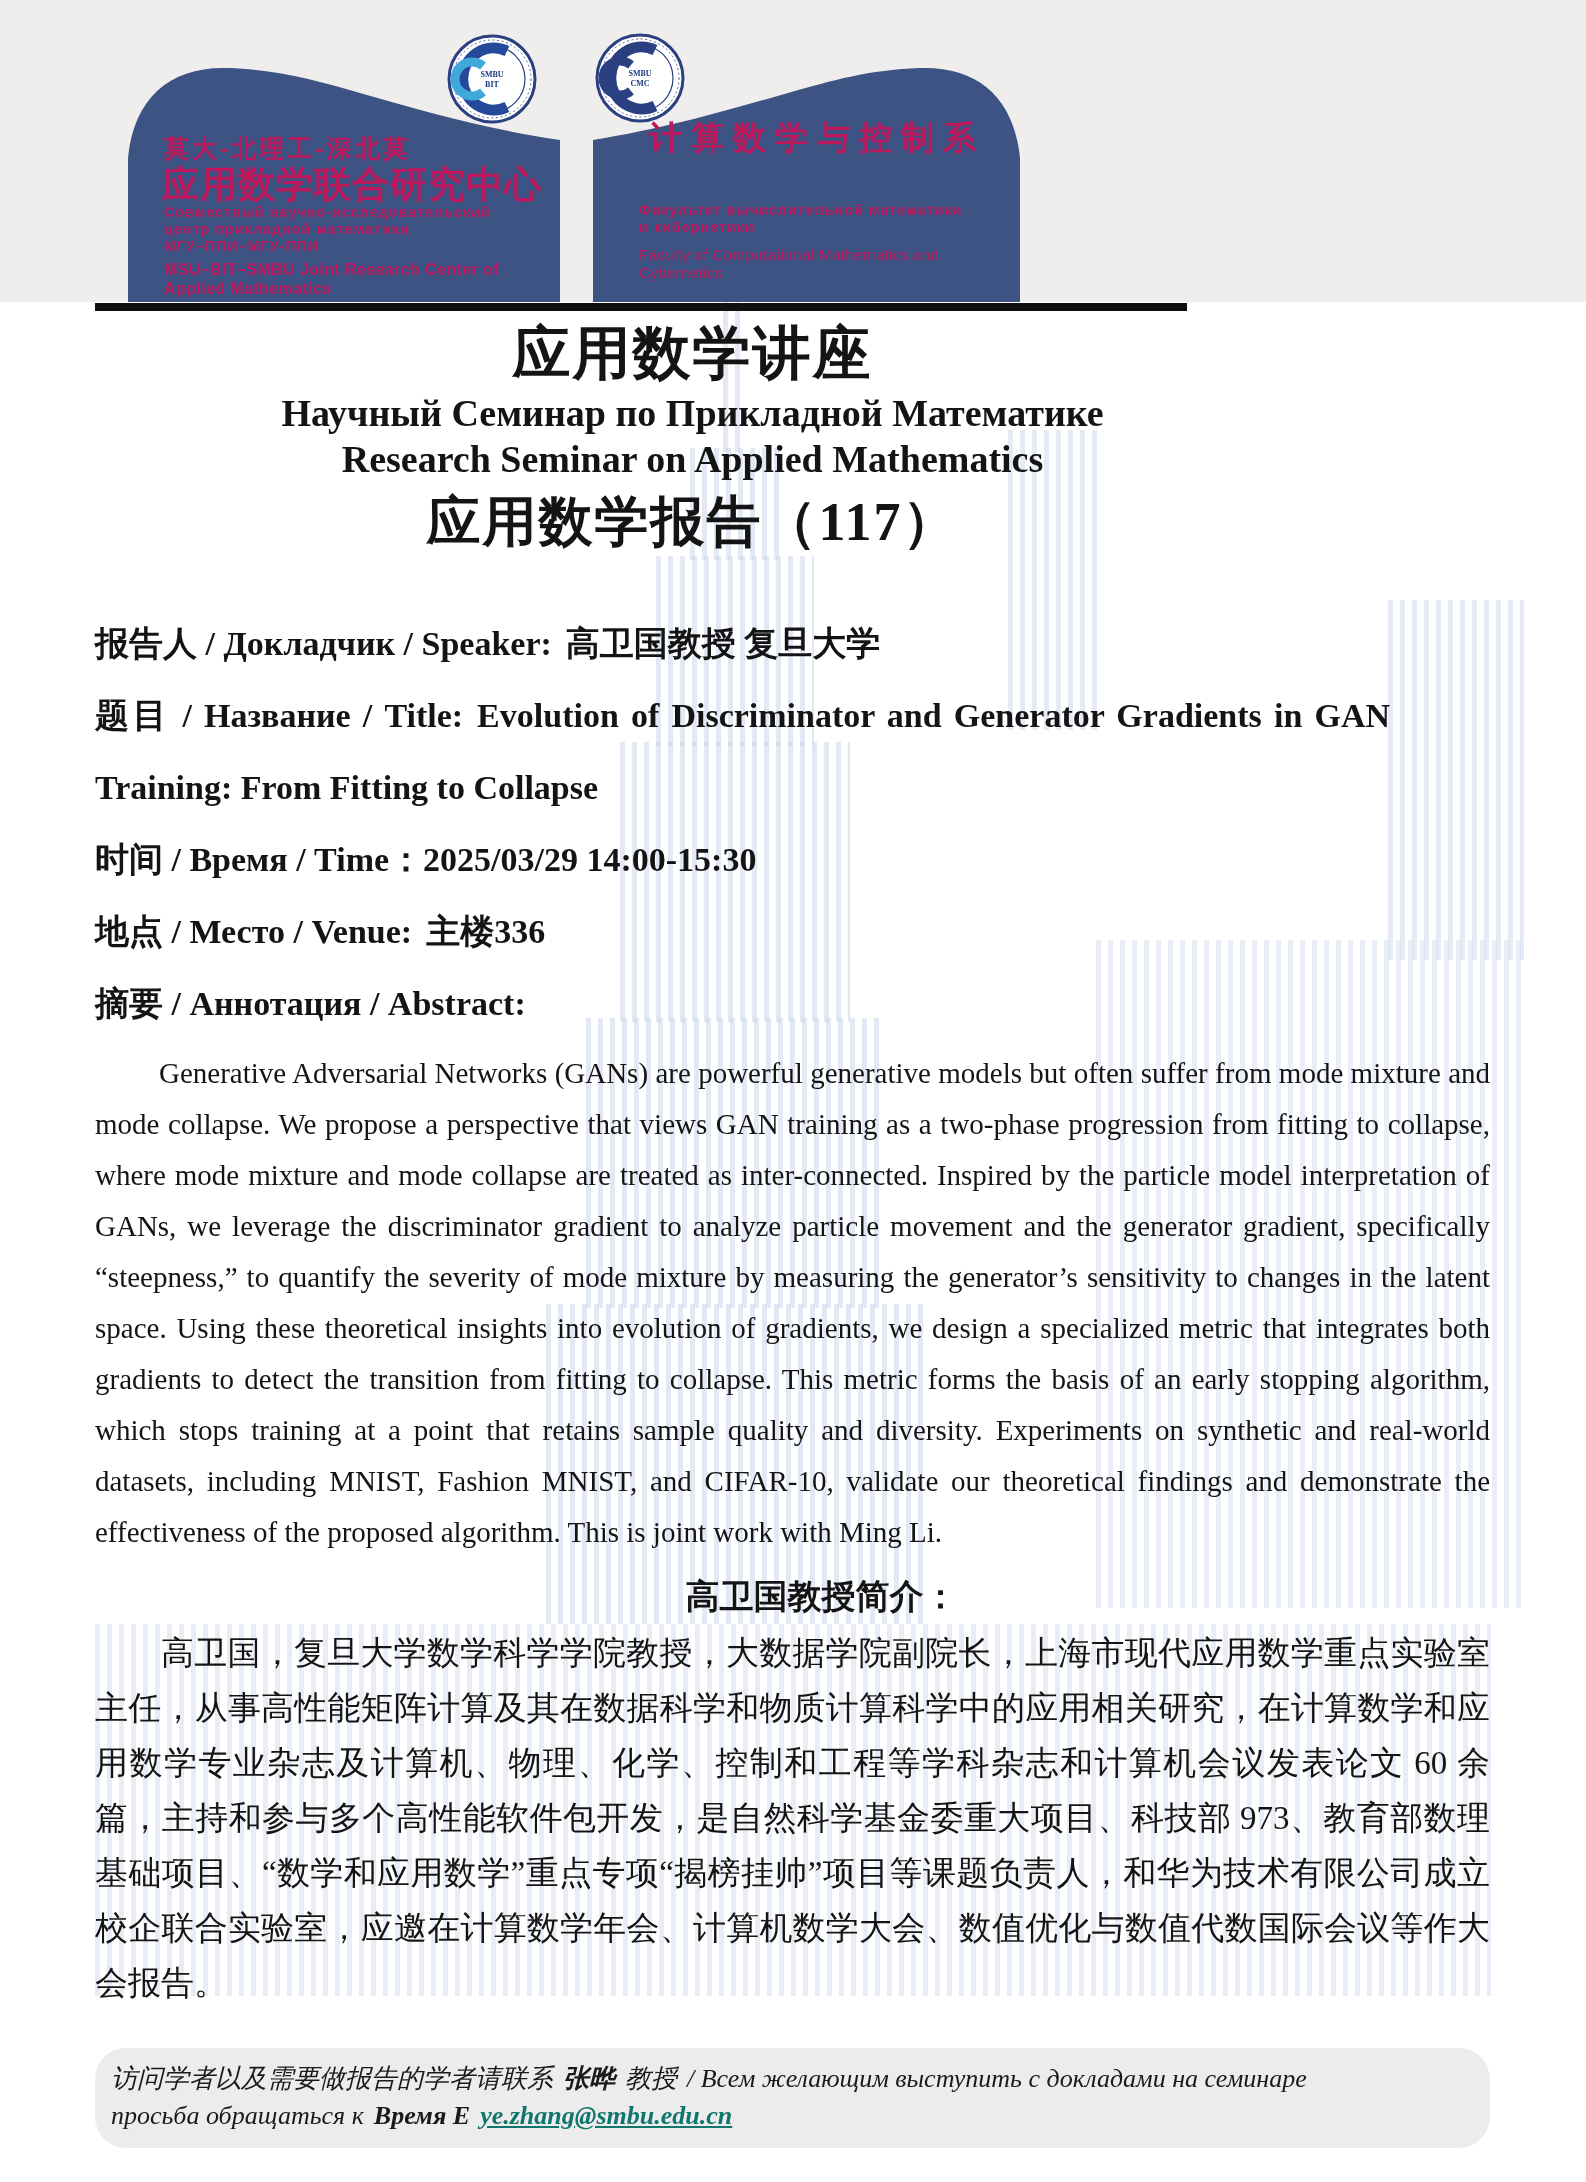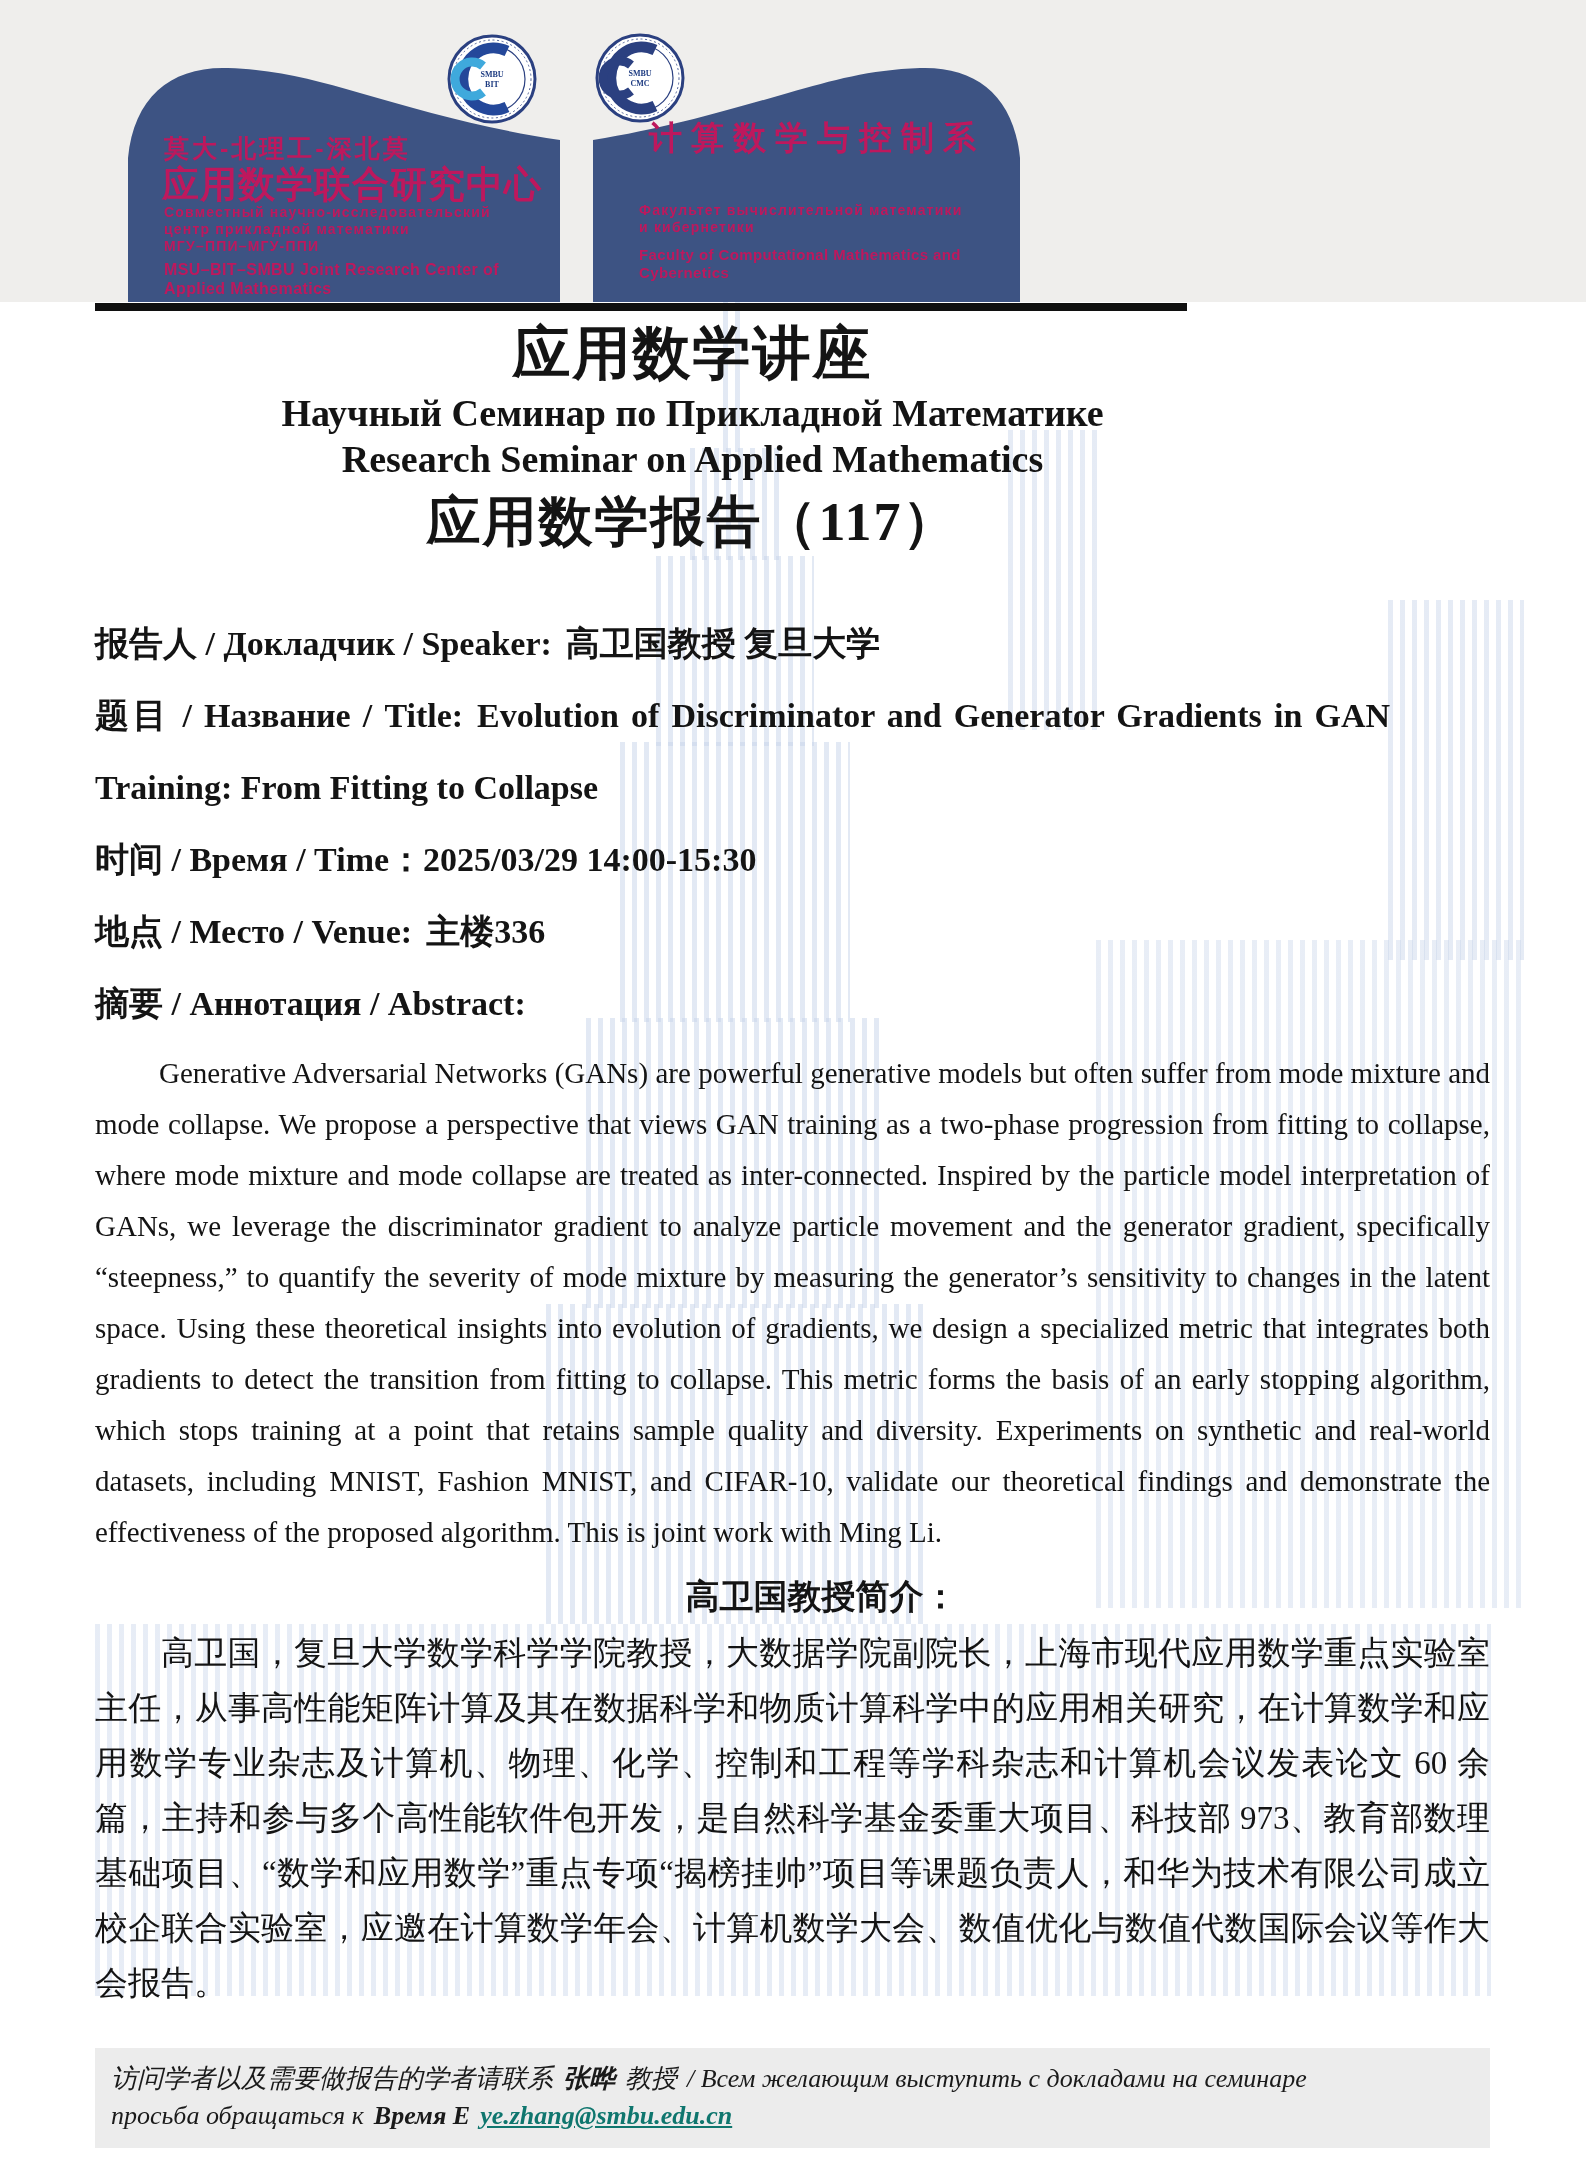--- a/index.html
+++ b/index.html
@@ -30,21 +30,21 @@
   .banner-left{left:128px;width:432px;}
   .banner-right{left:593px;width:427px;}
   .banner-shape{position:absolute;left:0;top:0;width:100%;height:100%;}
   .banner .btxt{position:absolute;color:#be185d;font-family:"Liberation Sans","DejaVu Sans",sans-serif;white-space:nowrap;}
   .bl-1{left:36px;top:92px;font-size:25px;font-weight:bold;letter-spacing:3px;}
   .bl-2{left:34px;top:120px;font-size:37px;font-weight:800;letter-spacing:1px;}
   .bl-ru{left:36px;top:164px;font-size:14px;line-height:17px;font-weight:600;letter-spacing:1.2px;}
   .bl-en{left:36px;top:220px;font-size:16px;line-height:19px;font-weight:600;letter-spacing:.4px;}
   .br-t{left:56px;top:76px;font-size:33px;font-weight:800;letter-spacing:9px;}
   .br-ru{left:46px;top:162px;font-size:14px;line-height:17px;font-weight:600;letter-spacing:1.2px;}
-  .br-en{left:46px;top:206px;font-size:15px;line-height:18px;font-weight:700;letter-spacing:.4px;}
+  .br-en{left:46px;top:206px;font-size:15px;line-height:18px;font-weight:400;letter-spacing:.4px;}
   .logo{position:absolute;width:90px;height:90px;}
   .logo-left{left:319px;top:-6px;}
   .logo-right{left:2px;top:-7px;}
 
   .rule{position:absolute;left:95px;top:303px;width:1092px;height:8px;background:#101010;}
 
   
   .headings{position:absolute;left:95px;top:318px;width:1395px;padding-right:200px;box-sizing:border-box;text-align:center;font-weight:bold;}
   .h-zh{font-size:58px;line-height:72px;letter-spacing:2px;}
   .h-ru{font-size:38px;line-height:46px;}
@@ -56,21 +56,21 @@
   .field{margin:0;font-size:34px;font-weight:bold;line-height:72px;}
   .f-title{text-align:justify;padding-right:100px;}
   .val{margin-left:14px;}
   .abstract{margin:8px 0 0;font-size:29px;line-height:51px;text-align:justify;text-indent:64px;font-weight:normal;}
   .bio-head{margin:16px 0 0;font-size:34px;font-weight:bold;line-height:46px;padding-left:58px;text-align:center;}
   .bio{margin:6px 0 0;font-size:33px;line-height:55px;text-align:justify;text-indent:66px;}
 
   
   .footer{
     position:absolute;left:95px;top:2048px;width:1395px;box-sizing:border-box;
-    background:#ececec;padding:12px 16px 14px;font-style:italic;font-size:26px;line-height:37px;color:#1a1a1a;
+    background:#ececec;padding:12px 16px 14px;font-style:italic;font-size:26px;line-height:37px;color:#1a1a1a;border-radius:31px;
   }
   .footer p{margin:0;}
   .b{font-weight:bold;}
   .sp{margin-left:10px;}
   .email{color:#0f766e;font-weight:bold;text-decoration:underline;margin-left:10px;}
 </style>
 </head>
 <body>
 
 <div class="page">

